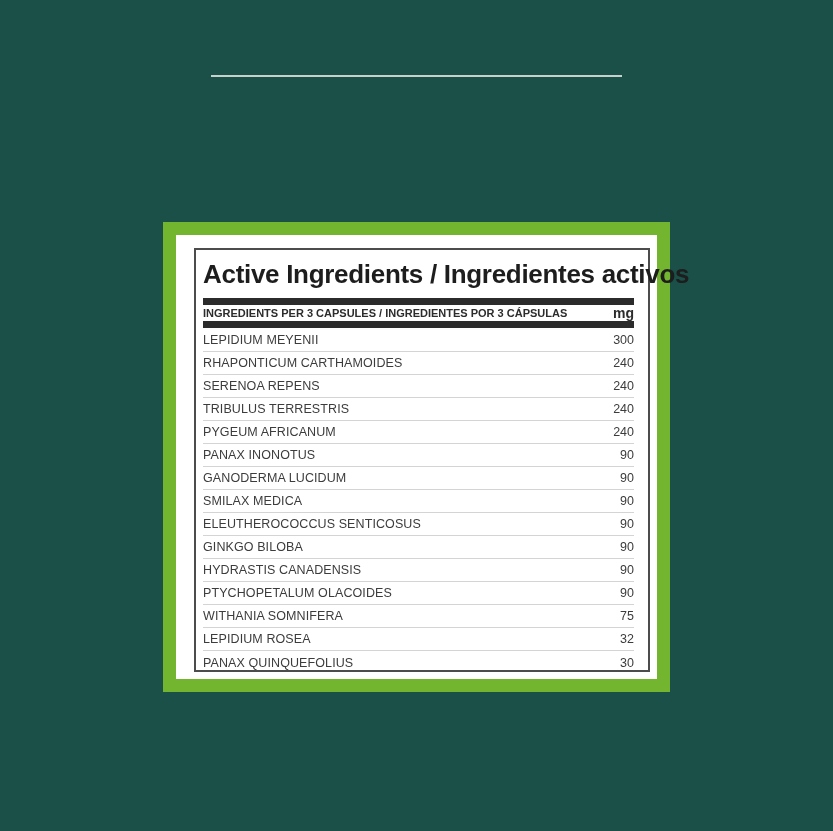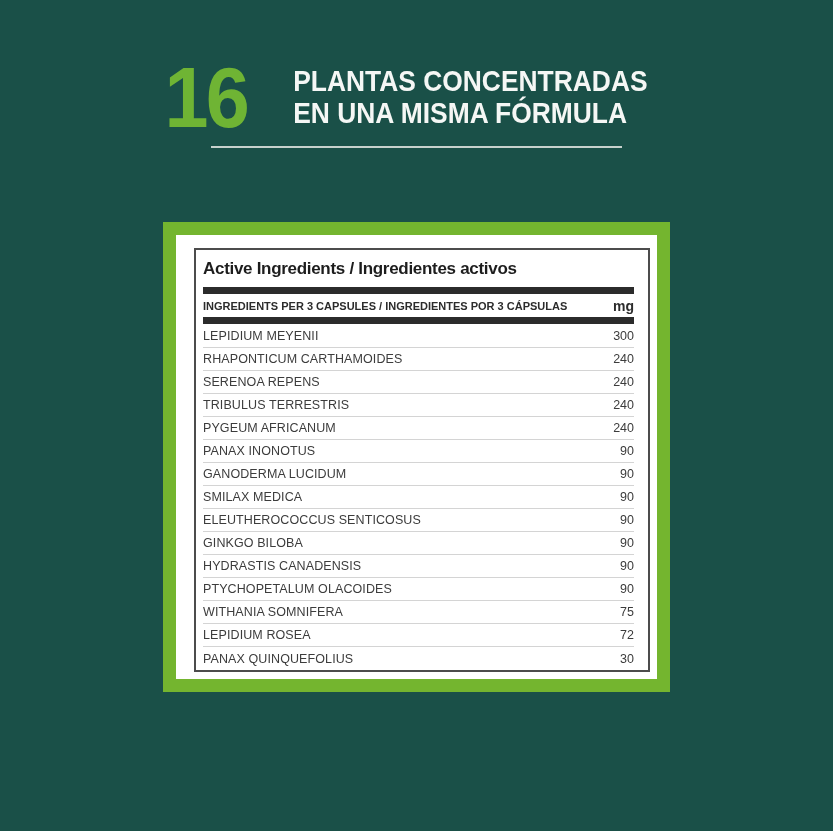--- a/index.html
+++ b/index.html
@@ -74,21 +74,21 @@
   .inner-box {
     width: 100%;
     height: 100%;
     border: 2px solid #4c4c4c;
     background: #ffffff;
     padding: 6px 14px 0 7px;
     display: flex;
     flex-direction: column;
   }
   .ai-title {
-    font-size: 17px;
+    font-size: 26px;
     font-weight: 700;
     color: #1d1d1d;
     letter-spacing: -0.3px;
     margin: 3px 0 8px 0;
     white-space: nowrap;
   }
   .black-bar {
     height: 7px;
     background: #2b2b2b;
     flex: none;
@@ -120,27 +120,20 @@
     color: #3c3c3c;
   }
   .row:last-child { border-bottom: none; }
   .row .name { letter-spacing: 0.1px; white-space: nowrap; }
   .row .mg { text-align: right; }
 </style>
 </head>
 <body>
 
 <div class="header">
-  <div class="header-row">
-    <div class="big-number">16</div>
-    <div class="title-lines">
-      <div class="title-line">PLANTAS CONCENTRADAS</div>
-      <div class="title-line">EN UNA MISMA FÓRMULA</div>
-    </div>
-  </div>
   <div class="header-divider"></div>
 </div>
 
 <div class="panel">
   <div class="panel-white">
     <div class="inner-box">
       <div class="ai-title">Active Ingredients / Ingredientes activos</div>
       <div class="black-bar"></div>
       <div class="subheader">
         <span class="col-ing">INGREDIENTS PER 3 CAPSULES / INGREDIENTES POR 3 CÁPSULAS</span>
@@ -210,21 +203,21 @@
           </div>
 
           <div class="row">
             <span class="name">WITHANIA SOMNIFERA</span>
             <span class="mg">75</span>
           </div>
 
 
           <div class="row">
             <span class="name">LEPIDIUM ROSEA</span>
-            <span class="mg">72</span>
+            <span class="mg">32</span>
           </div>
 
           <div class="row">
             <span class="name">PANAX QUINQUEFOLIUS</span>
             <span class="mg">30</span>
           </div>
         </div>
     </div>
   </div>
 </div>

